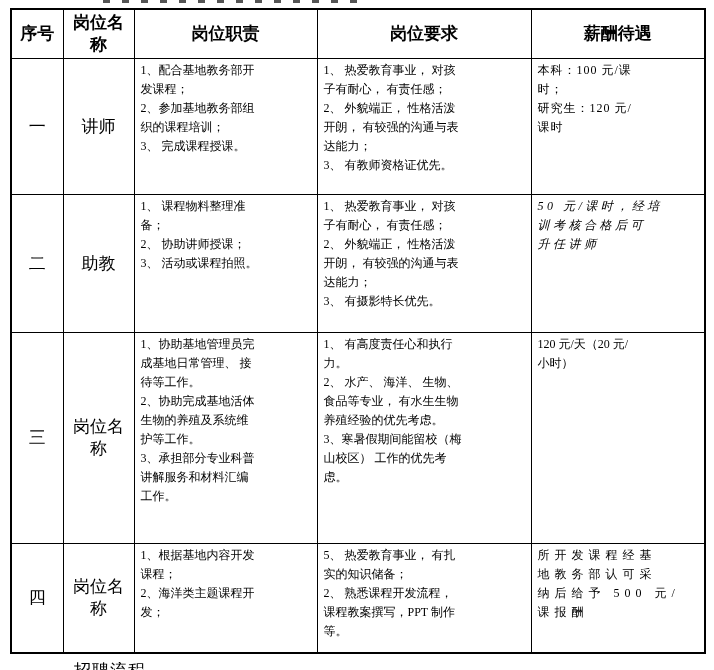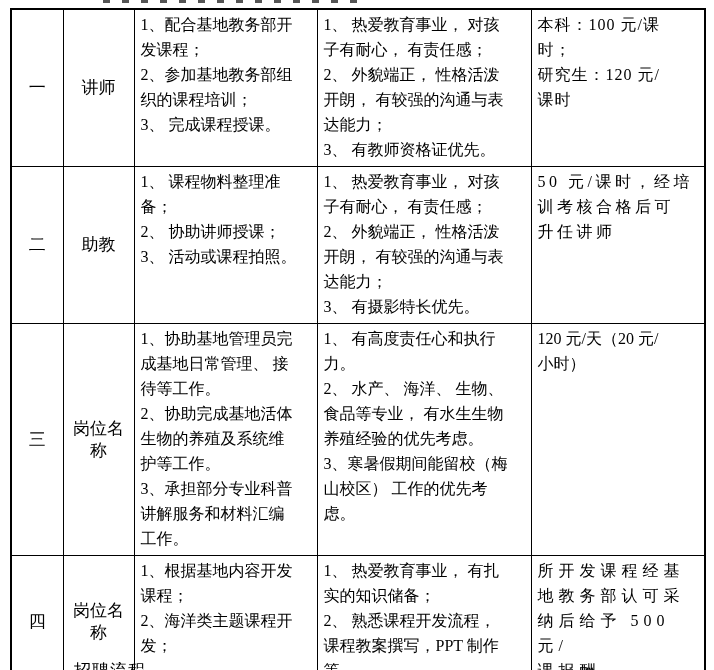--- a/index.html
+++ b/index.html
@@ -47,30 +47,30 @@
     line-height: 22px;
   }
   td.cell-center {
     font-size: 17px;
     text-align: center;
     vertical-align: middle;
     padding: 2px 6px;
     line-height: 22px;
   }
   td.cell-text {
-    font-size: 16px;
+    font-size: 12px;
     vertical-align: top;
     text-align: left;
     padding: 2px 5px 4px 6px;
-    line-height: 25px;
+    line-height: 19px;
     white-space: pre-wrap;
     word-break: break-all;
   }
   td.ls1 { letter-spacing: 1px; }
-  td.ls3 { letter-spacing: 3.5px; padding-right: 3px; }
+  td.ls3 { letter-spacing: 3.5px; padding-right: 3px; font-style: italic; }
   td.ls5 { letter-spacing: 5px; padding-right: 3px; }
   
   .bottom-clip {
     position: absolute;
     left: 74px;
     top: 662px;
     height: 8px;
     overflow: hidden;
     font-size: 17px;
     line-height: 17px;
@@ -85,20 +85,27 @@
 
 <table class="jobs">
   <colgroup>
     <col style="width:52px">
     <col style="width:71px">
     <col style="width:183px">
     <col style="width:214px">
     <col style="width:174px">
   </colgroup>
   <tbody>
+      <tr style="height:46px">
+    <th class="hdr">序号</th>
+    <th class="hdr">岗位名称</th>
+    <th class="hdr">岗位职责</th>
+    <th class="hdr">岗位要求</th>
+    <th class="hdr">薪酬待遇</th>
+  </tr>
   <tr style="height:136px">
     <td class="cell-center">一</td>
     <td class="cell-center">讲师</td>
     <td class="cell-text">1、配合基地教务部开
 发课程；
 2、参加基地教务部组
 织的课程培训；
 3、 完成课程授课。</td>
     <td class="cell-text">1、 热爱教育事业， 对孩
 子有耐心， 有责任感；
@@ -151,21 +158,21 @@
     <td class="cell-text">120 元/天（20 元/
 小时）</td>
   </tr>
   <tr style="height:109px">
     <td class="cell-center">四</td>
     <td class="cell-center">岗位名称</td>
     <td class="cell-text">1、根据基地内容开发
 课程；
 2、海洋类主题课程开
 发；</td>
-    <td class="cell-text">1、 热爱教育事业， 有扎
+    <td class="cell-text">5、 热爱教育事业， 有扎
 实的知识储备；
 2、 熟悉课程开发流程，
 课程教案撰写，PPT 制作
 等。</td>
     <td class="cell-text ls5">所开发课程经基
 地教务部认可采
 纳后给予 500 元/
 课报酬</td>
   </tr>
 </tbody>

